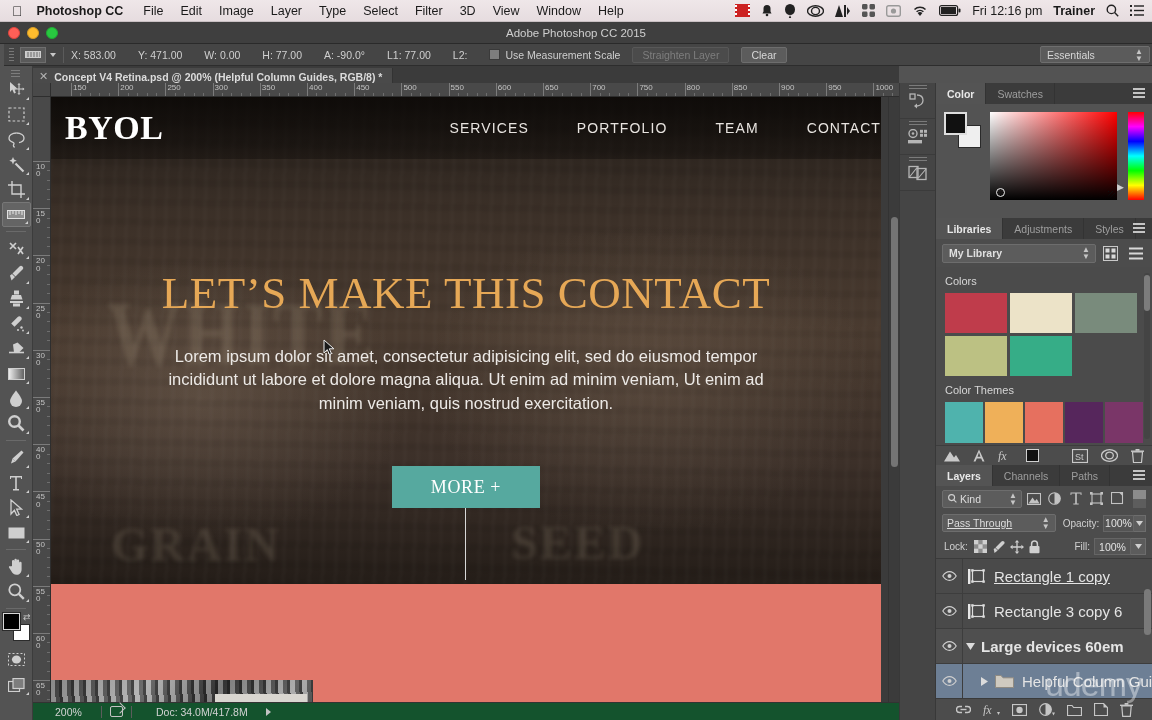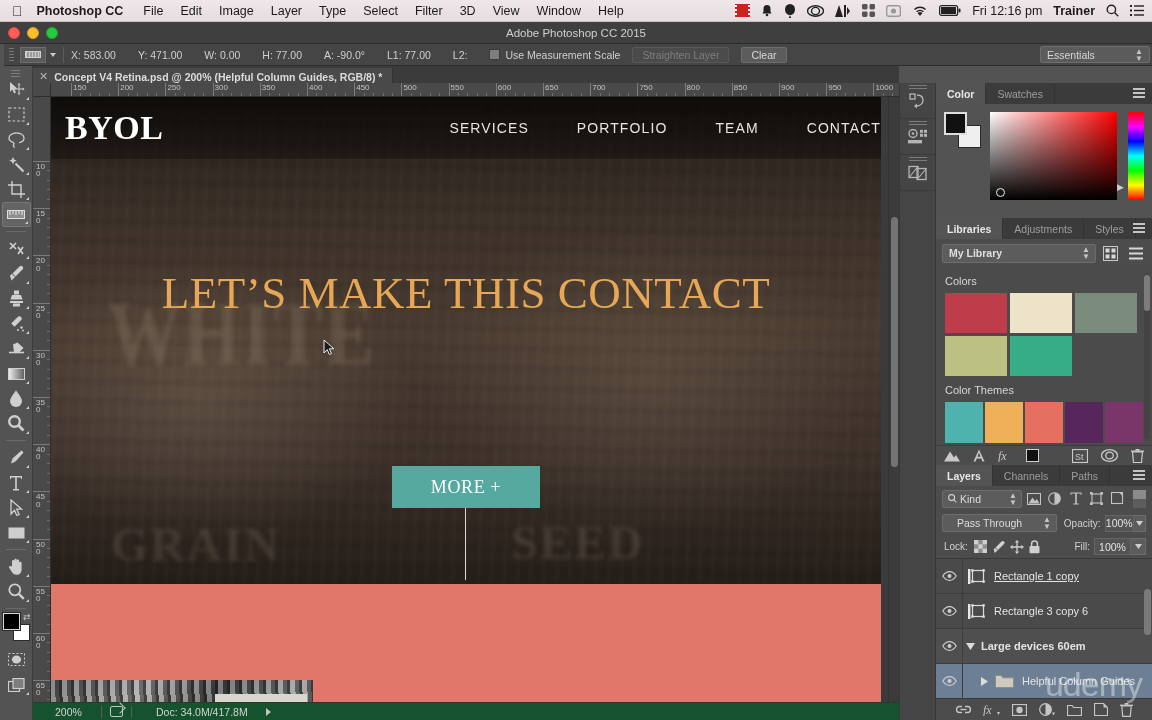--- a/index.html
+++ b/index.html
@@ -218,39 +218,39 @@
 
   .layerspanel{background:#454545;}
   .lp-filter{height:25px;display:flex;align-items:center;padding:0 6px;background:#4c4c4c;}
   .kind-select{width:80px;height:18px;background:#5c5c5c;border:1px solid #6d6d6d;border-radius:2px;
      display:flex;align-items:center;padding:0 5px;font-size:10.5px;color:#ddd;position:relative;}
   .kind-select .arrows{position:absolute;right:4px;font-size:8px;line-height:7px;color:#c6c6c6;}
   .kf{width:19px;height:18px;display:flex;align-items:center;justify-content:center;margin-left:2px;}
   .lp-toggle{width:13px;height:18px;margin-left:auto;background:linear-gradient(to bottom,#8b8b8b 50%,#5d5d5d 50%);}
   .lp-blend{height:24px;display:flex;align-items:center;padding:0 6px;background:#4c4c4c;}
   .blend-select{width:138px;height:18px;background:#5c5c5c;border:1px solid #6d6d6d;border-radius:2px;
-     display:flex;align-items:center;padding:0 14px;font-size:10.5px;color:#ddd;position:relative;}
+     display:flex;align-items:center;padding:0 4px;font-size:10.5px;color:#ddd;position:relative;text-decoration:underline;}
   .blend-select .arrows{position:absolute;right:5px;font-size:8px;line-height:7px;color:#c6c6c6;}
   .lbl{font-size:10px;color:#d0d0d0;margin:0 4px 0 7px;}
   .numbox{width:37px;height:17px;background:#545454;border:1px solid #656565;display:flex;align-items:center;
      justify-content:center;font-size:10.5px;color:#e2e2e2;}
   .numarrow{width:15px;height:17px;background:#5c5c5c;border:1px solid #6d6d6d;border-left:none;
      display:flex;align-items:center;justify-content:center;}
   .lp-lock{height:24px;display:flex;align-items:center;padding:0 6px;background:#4c4c4c;border-bottom:1px solid #3a3a3a;}
   .lockicon{width:18px;height:18px;display:flex;align-items:center;justify-content:center;}
 
   .layerlist{height:141px;overflow:hidden;position:relative;}
   .layerrow{height:35px;display:flex;align-items:center;border-bottom:1px solid #3d3d3d;background:#4a4a4a;}
   .layerrow.group{background:#4f4f4f;}
   .layerrow.selected{background:#6d7f95;}
   .eye{width:26px;display:flex;align-items:center;justify-content:center;flex:none;}
   .lr-div{width:1px;height:35px;background:#3d3d3d;flex:none;}
   .lr-arrow{width:14px;display:flex;align-items:center;justify-content:center;flex:none;}
   .lr-thumb{width:26px;display:flex;align-items:center;justify-content:center;flex:none;}
-  .lr-name{font-size:11px;color:#e4e4e4;white-space:nowrap;overflow:hidden;}
+  .lr-name{font-size:15px;color:#e4e4e4;white-space:nowrap;overflow:hidden;}
   .lr-name.u{text-decoration:underline;}
   .lr-name.b{font-weight:bold;}
   .ll-scroll{position:absolute;right:1px;top:30px;width:7px;height:46px;background:#7a7a7a;border-radius:4px;}
 
   .layerfooter{position:absolute;left:0;bottom:0;width:217px;height:22px;background:#4c4c4c;
      border-top:1px solid #3a3a3a;display:flex;align-items:center;justify-content:space-around;padding:0 14px;}
   .lfi{display:flex;align-items:center;}
 
   .watermark{position:absolute;right:10px;bottom:16px;font-family:"Liberation Sans",sans-serif;
      font-size:34px;color:rgba(255,255,255,.40);letter-spacing:-1px;pointer-events:none;}
@@ -780,20 +780,21 @@
             <div class="logo">BYOL</div>
             <div class="navlinks">
               <a>SERVICES</a>
               <a>PORTFOLIO</a>
               <a>TEAM</a>
               <a>CONTACT</a>
             </div>
           </div>
 
           <div class="heroheadline">LET’S MAKE THIS CONTACT</div>
+          <div class="herobody">Lorem ipsum dolor sit amet, consectetur adipisicing elit, sed do eiusmod tempor incididunt ut labore et dolore magna aliqua. Ut enim ad minim veniam, Ut enim ad minim veniam, quis nostrud exercitation.</div>
           <div class="morebtn">MORE +</div>
           <div class="guideline"></div>
         </div>
 
         <div class="section2">
           <div class="photo">
             <div class="slats"></div>
             <div class="poster">REF</div>
           </div>
 

